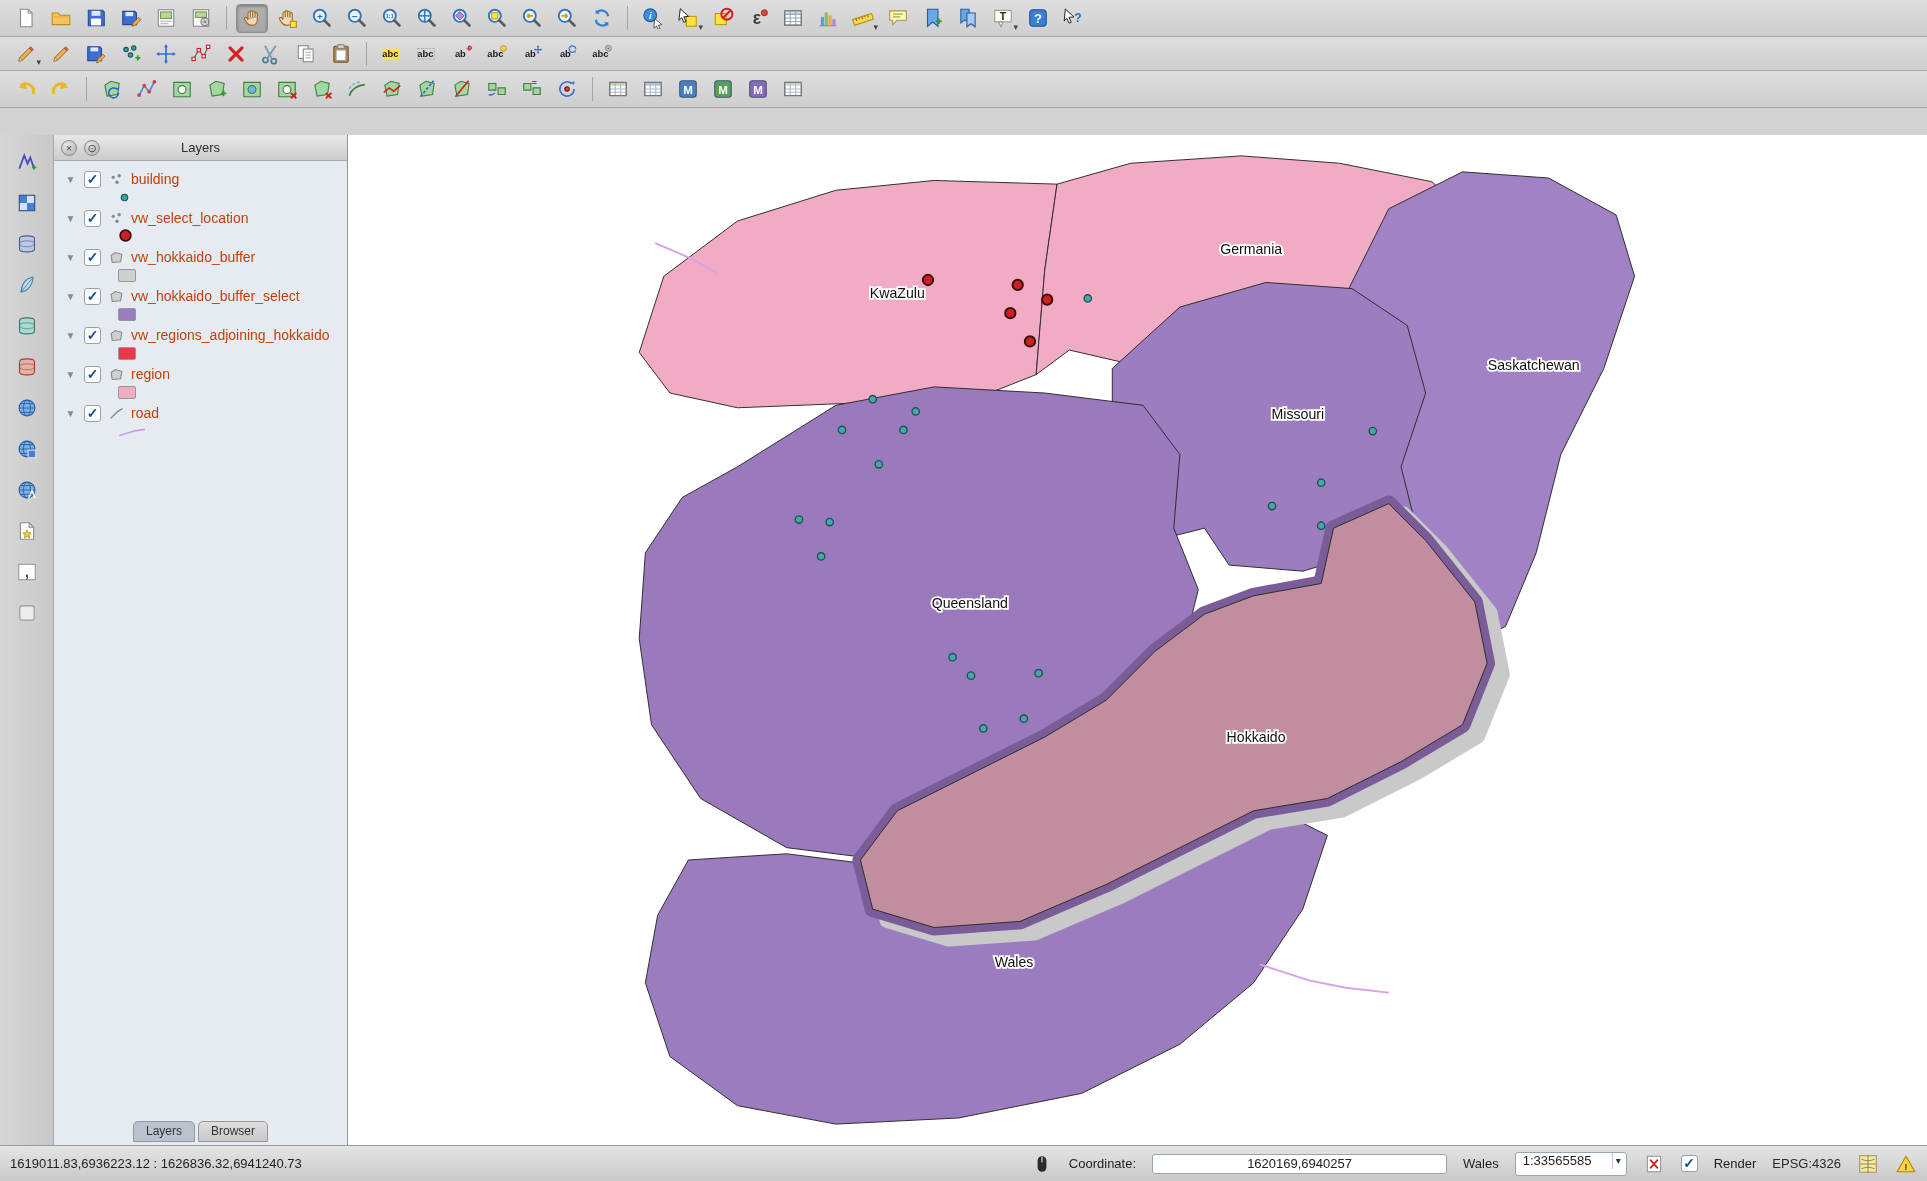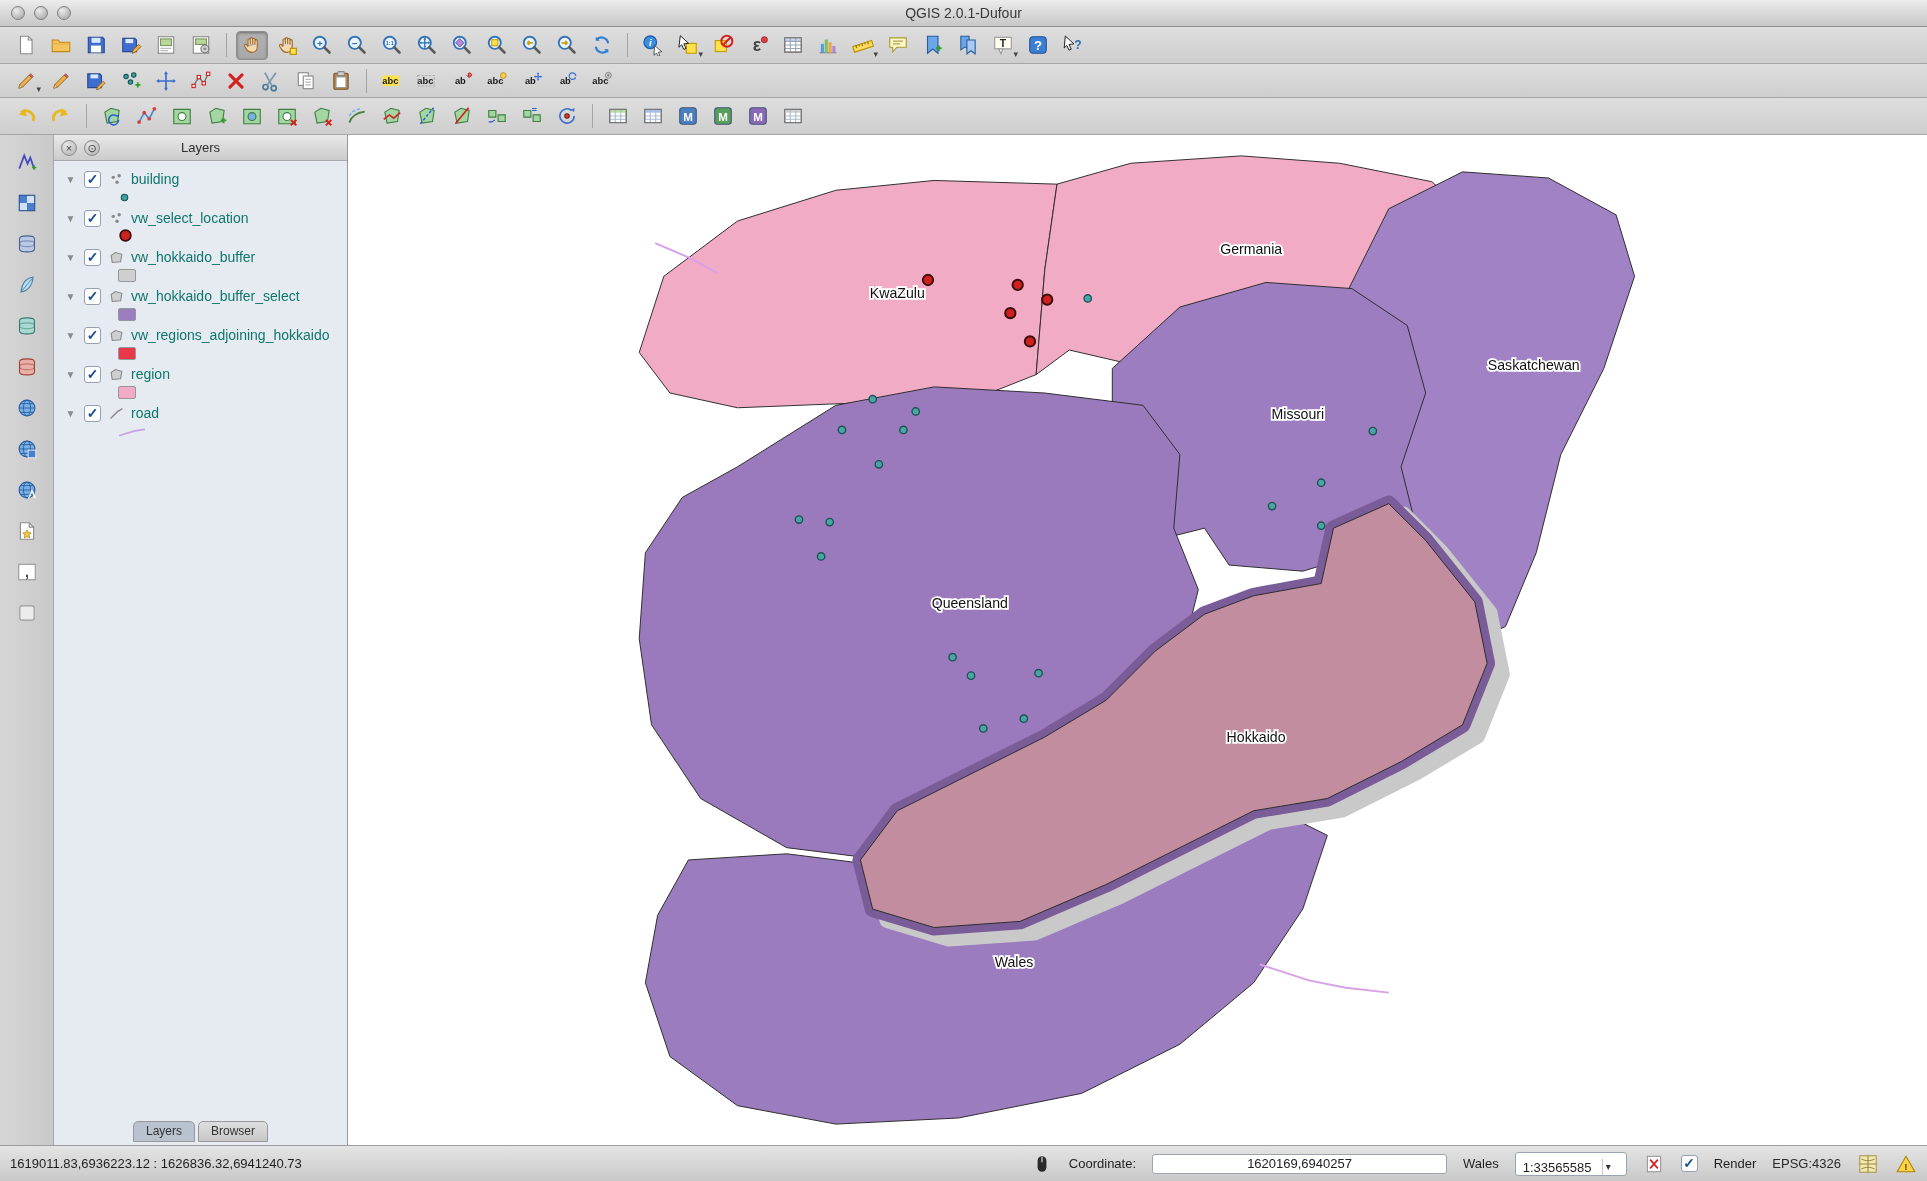--- a/index.html
+++ b/index.html
@@ -29,54 +29,46 @@
   
   .layers-panel{width:294px;background:#e6ebf1;border-right:1px solid #96969a;display:flex;flex-direction:column;flex:none}
   .panel-header{height:26px;background:linear-gradient(#e8e8e8,#cccccc);border-bottom:1px solid #a8a8a8;display:flex;align-items:center;position:relative;flex:none}
   .panel-btn{width:16px;height:16px;border-radius:50%;background:radial-gradient(circle at 35% 30%,#e8e8e8,#b0b0b0);border:1px solid #8a8a8a;font-size:11px;line-height:14px;text-align:center;color:#3c3c3c;margin-left:7px;z-index:2;cursor:default}
   .panel-title{position:absolute;left:0;right:0;text-align:center;font-size:13px;color:#2e2e2e}
   .layer-list{flex:1;padding-top:7px;overflow:hidden}
   .layer-item-row{display:flex;align-items:center;height:22px;padding-left:10px;gap:7px}
   .disclosure{color:#8a8a8a;font-size:10px;width:13px;text-align:center}
   .checkbox{width:17px;height:17px;background:#fdfdfd;border:1px solid #94a1b0;border-radius:3px;color:#1c4f8f;font-size:14px;line-height:15px;text-align:center;font-weight:bold;flex:none}
   .layer-type-icon{width:16px;height:16px;display:flex;align-items:center;justify-content:center}
-  .layer-label{font-size:14px;color:#0f766e;white-space:nowrap}
+  .layer-label{font-size:14px;color:#c2410c;white-space:nowrap}
   .layer-label.underline{}
   .layer-symbol-row{height:17px;padding-left:64px;display:flex;align-items:center}
   .sw-rect{display:inline-block;width:18px;height:13px;border:1px solid #97979b;border-radius:2px}
   .panel-tabs{height:24px;display:flex;justify-content:center;gap:3px;align-items:flex-end;padding-bottom:3px;flex:none}
   .panel-tab{font-size:12px;padding:2px 12px 3px;border:1px solid #98989c;border-radius:5px 5px 0 0;background:linear-gradient(#dedede,#c8c8c8);color:#333;cursor:default}
   .panel-tab.active{background:#b9c3cf}
   
   .map-canvas{flex:1;background:#ffffff;position:relative;overflow:hidden}
   .map-canvas svg{width:100%;height:100%;display:block}
   .map-label{font-family:"Liberation Sans",sans-serif;font-size:11.5px;fill:#111;stroke:#fff;stroke-width:3px;paint-order:stroke;font-weight:400}
   
   .status-bar{position:absolute;left:0;right:0;bottom:0;height:36px;background:linear-gradient(#e4e4e4,#c9c9c9);border-top:1px solid #9c9c9c;display:flex;align-items:center;padding:0 10px;font-size:13px;color:#1f1f1f;gap:9px}
   .right-group{margin-left:auto;display:flex;align-items:center;gap:16px}
   .coord-input{width:295px;height:20px;background:#fff;border:1px solid #9aa5b2;border-radius:3px;text-align:center;font-size:13px;font-family:"Liberation Sans",sans-serif;color:#222}
-  .scale-combo{width:112px;height:24px;background:#fff;border:1px solid #9aa5b2;border-radius:3px;display:flex;align-items:flex-end;justify-content:space-between;padding:0 12px 0 7px;font-size:13px;cursor:default}
+  .scale-combo{width:112px;height:24px;background:#fff;border:1px solid #9aa5b2;border-radius:3px;display:flex;align-items:flex-start;justify-content:space-between;padding:0 2px 0 7px;font-size:13px;cursor:default}
   .combo-arrow{font-size:10px;color:#333;border-left:1px solid #c0c8d2;padding:3px 3px;line-height:10px}
   .sb-icon{width:22px;height:22px;display:flex;align-items:center;justify-content:center;cursor:default}
   .sb-check{width:17px;height:17px;background:#fdfdfd;border:1px solid #94a1b0;border-radius:3px;color:#1c4f8f;font-size:14px;line-height:15px;text-align:center;font-weight:bold;cursor:default}
   .crs-text{color:#2a2a2a}
 </style>
 </head>
 <body>
 
 <div class="window">
 
-  <div class="titlebar">
-    <div class="traffic">
-      <span></span>
-      <span></span>
-      <span></span>
-    </div>
-    <div class="title">QGIS 2.0.1-Dufour</div>
-  </div>
 
   <div class="toolbar" id="toolbar-row1">
       <button class="tb-btn">
         <svg viewBox="0 0 20 20" width="22" height="22">
           <path d="M5 2h7l3.5 3.5V18H5z" fill="#fff" stroke="#8a8a8a"></path>
           <path d="M12 2v3.5h3.5" fill="none" stroke="#8a8a8a"></path>
         </svg>
       </button>
       <button class="tb-btn">
         <svg viewBox="0 0 20 20" width="22" height="22">

